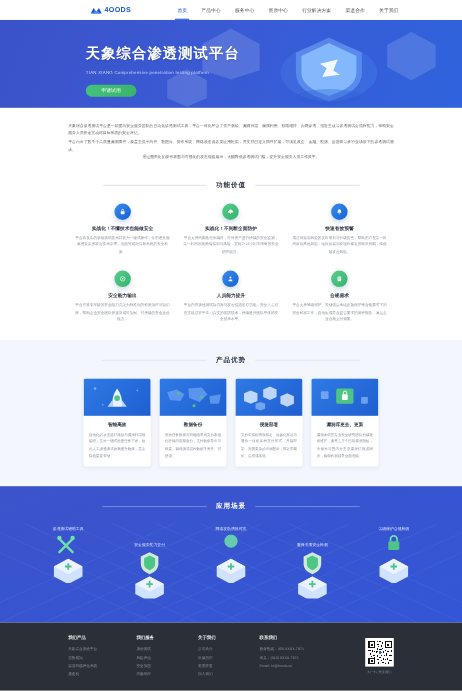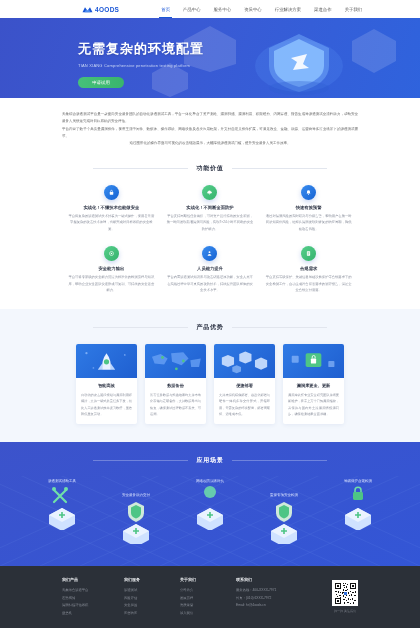--- a/index.html
+++ b/index.html
@@ -156,21 +156,21 @@
       <path d="M30 2 L56 16 L56 40 L30 48 L4 40 L4 16 Z" fill="#ffffff"></path>
     </svg>
     <svg class="hero-poly" style="left:150px;top:44px;" width="40" height="36" viewBox="0 0 40 36">
       <path d="M20 1 L38 11 L38 27 L20 35 L2 27 L2 11 Z" fill="#ffffff"></path>
     </svg>
     <svg class="hero-poly" style="right:22px;top:10px;" width="48" height="46" viewBox="0 0 48 46">
       <path d="M24 1 L46 13 L46 33 L24 45 L2 33 L2 13 Z" fill="#ffffff"></path>
     </svg>
 
     <div class="hero-txt">
-      <div class="hero-title">无需复杂的环境配置</div>
+      <div class="hero-title">天象综合渗透测试平台</div>
       <div class="hero-sub">TIAN XIANG Comprehensive penetration testing platform</div>
       <div class="hero-btn">申请试用</div>
     </div>
 
     <svg class="hero-art" viewBox="0 0 130 70">
       <ellipse cx="64" cy="40" rx="44" ry="26" fill="#4e86ee" opacity=".30"></ellipse>
       <path d="M64 8 L94 22 L94 40 Q94 58 64 66 Q34 58 34 40 L34 22 Z" fill="#6fa6f7" opacity=".55"></path>
       <path d="M64 13 L89 25 L89 40 Q89 54 64 61 Q39 54 39 40 L39 25 Z" fill="#8bc0ff" opacity=".85"></path>
       <path d="M56 32 L72 28 L68 38 L74 42 L58 44 L62 36 Z" fill="#ffffff" opacity=".9"></path>
       <ellipse cx="64" cy="62" rx="30" ry="7" fill="#2f5fd0" opacity=".35"></ellipse>

